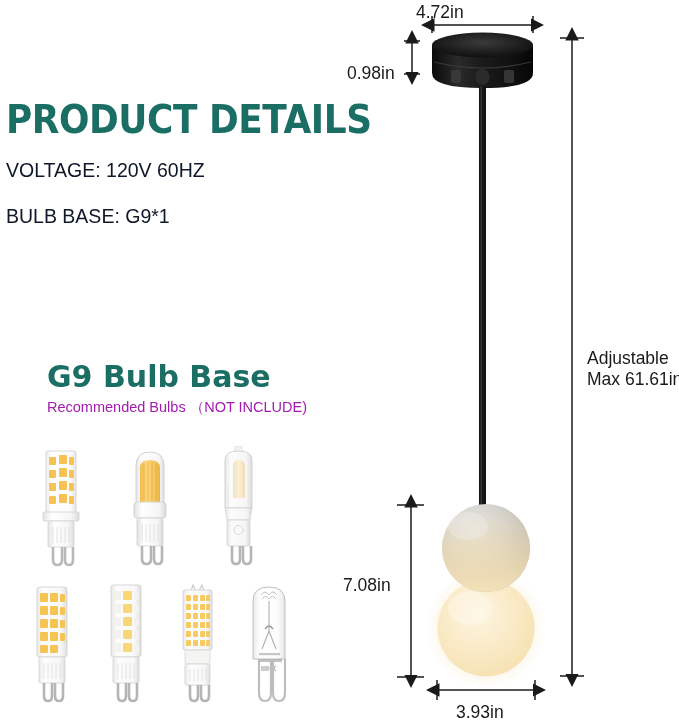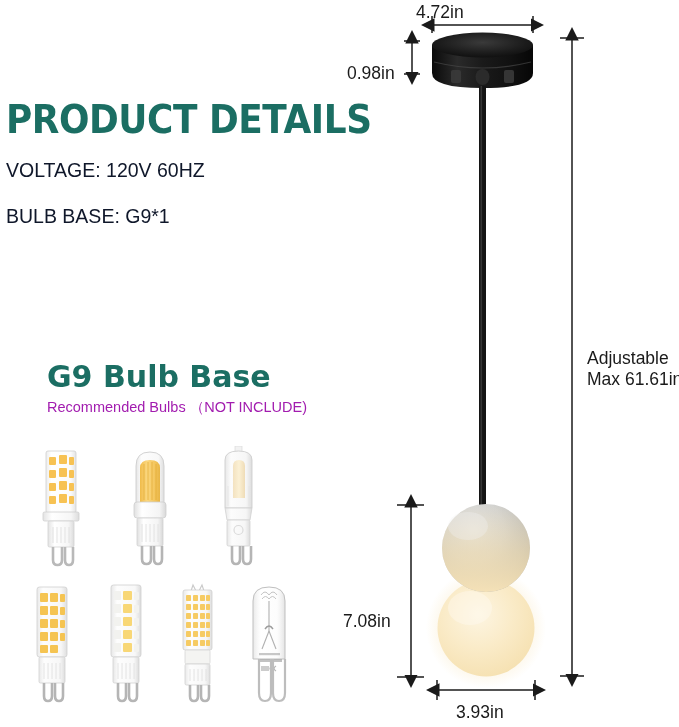--- a/index.html
+++ b/index.html
@@ -101,21 +101,21 @@
   .dim-label {
     position: absolute;
     font-size: 17.5px;
     color: #1a1a1a;
     white-space: nowrap;
     line-height: 1.18;
   }
   #label-canopy-width { left: 416px; top: 2px; }
   #label-canopy-height { left: 347px; top: 47px; margin-top: 16px; }
   #label-adjustable { left: 587px; top: 348px; }
-  #label-globe-height { left: 343px; top: 575px; margin-top: 36px; }
+  #label-globe-height { left: 343px; top: 575px; }
   #label-globe-width { left: 456px; top: 702px; text-align: right; }
 </style>
 </head>
 <body>
 
 <div id="page">
 
   <div id="details-block">
     <div id="details-heading">PRODUCT DETAILS</div>
     <div class="spec-line">VOLTAGE: 120V 60HZ</div>

